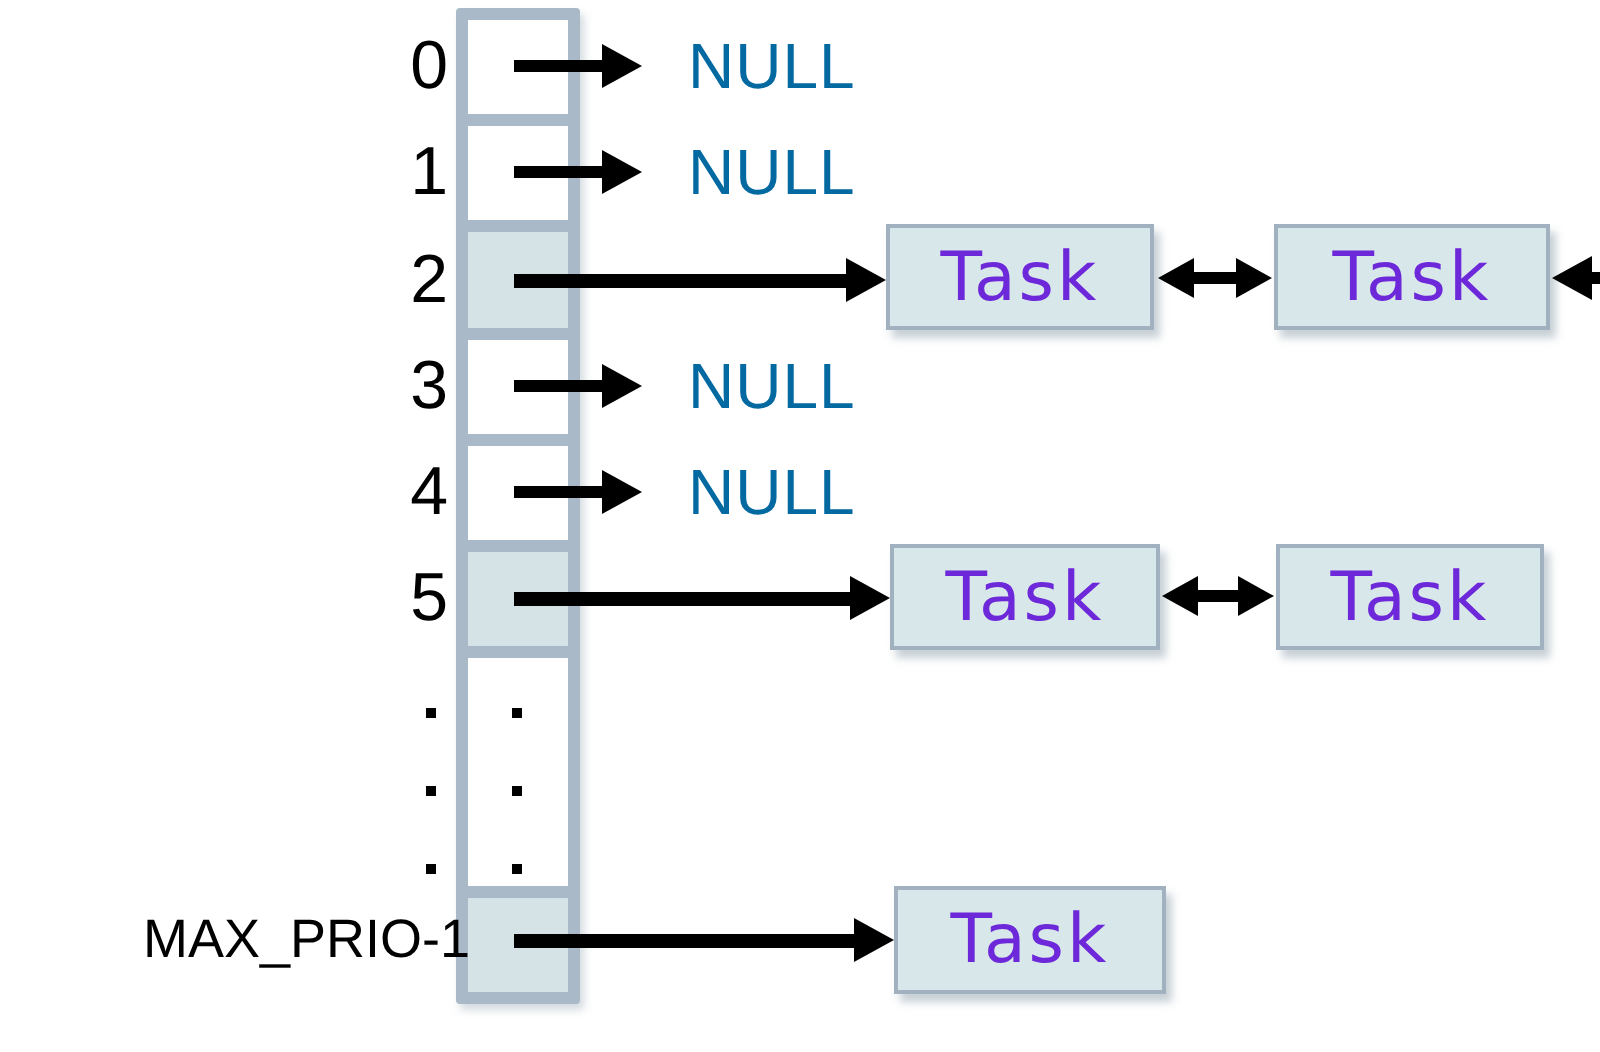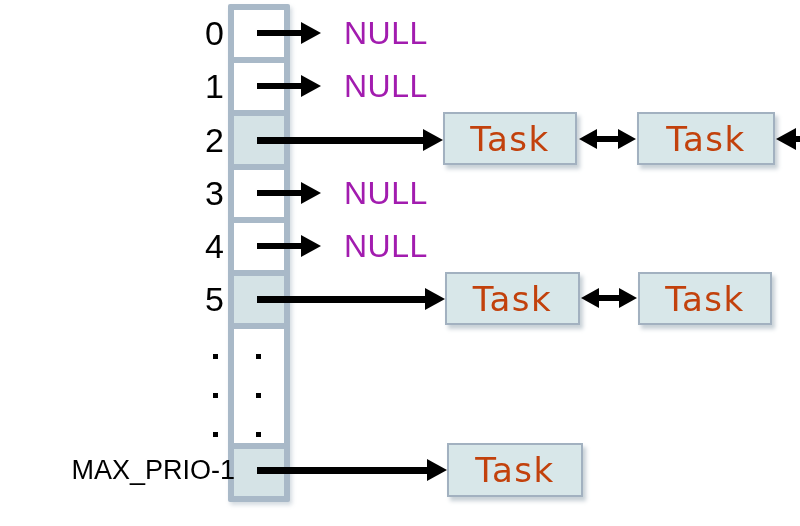--- a/index.html
+++ b/index.html
@@ -22,41 +22,41 @@
   .row-label {
     position:absolute; left:0; width:224px; text-align:right;
     transform:translateY(-50%); color:#000; font-size:34px; line-height:1;
     white-space:nowrap;
   }
   .row-label.maxprio { width:203px; font-size:27px;padding-left:32px; }
 
   
   .null-label {
     position:absolute; left:344px; transform:translateY(-50%);
-    color:#a21caf; font-size:32px; line-height:1; letter-spacing:0.5px;
+    color:#0369a1; font-size:32px; line-height:1; letter-spacing:0.5px;
   }
 
   
   .arrow { position:absolute; display:flex; align-items:center; transform:translateY(-50%); z-index:3; }
   .shaft { flex:1; height:6px; background:#000; }
   .shaft.thick { height:7px; }
   .head-r { width:0; height:0; border-top:11px solid transparent; border-bottom:11px solid transparent; border-left:20px solid #000; }
   .head-l { width:0; height:0; border-top:11px solid transparent; border-bottom:11px solid transparent; border-right:20px solid #000; }
   .head-r.sm { border-top-width:10px; border-bottom-width:10px; border-left-width:18px; }
   .head-l.sm { border-top-width:10px; border-bottom-width:10px; border-right-width:18px; }
 
   
   .task-box {
     position:absolute; box-sizing:border-box; z-index:2;
     background:#d8e7e9; border:2px solid #a2b1c0;
     display:flex; align-items:center; justify-content:center;
     box-shadow:3px 4px 4px rgba(130,150,165,0.45);
   }
   .task-box span {
-    color:#c2410c; font-family:"DejaVu Sans", sans-serif;
+    color:#6d28d9; font-family:"DejaVu Sans", sans-serif;
     font-size:34px; letter-spacing:1.5px; line-height:1;
   }
 
   
   .dots {
     position:absolute; top:354px; height:83px; width:5px;
     display:flex; flex-direction:column; justify-content:space-between; z-index:3;
   }
   .dot { width:5px; height:5px; background:#000; }
 </style>

